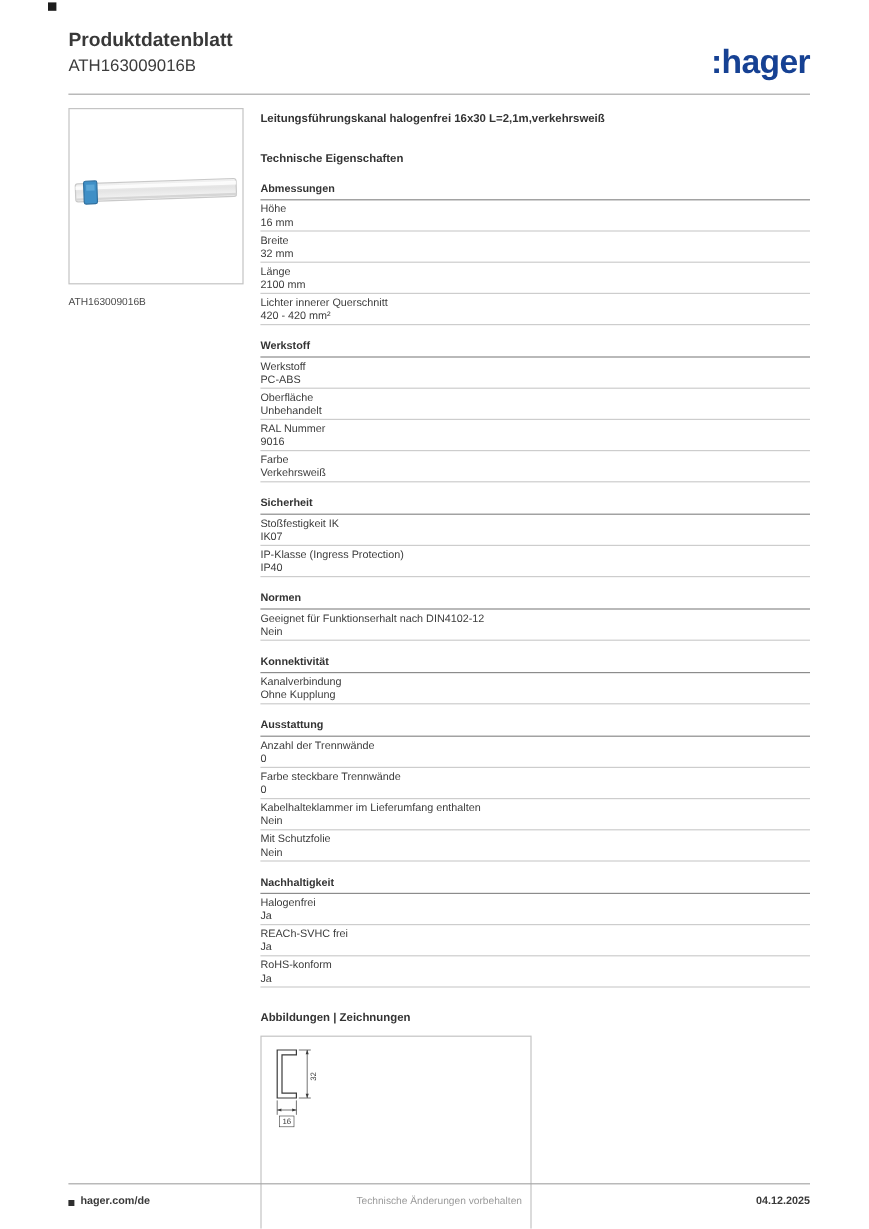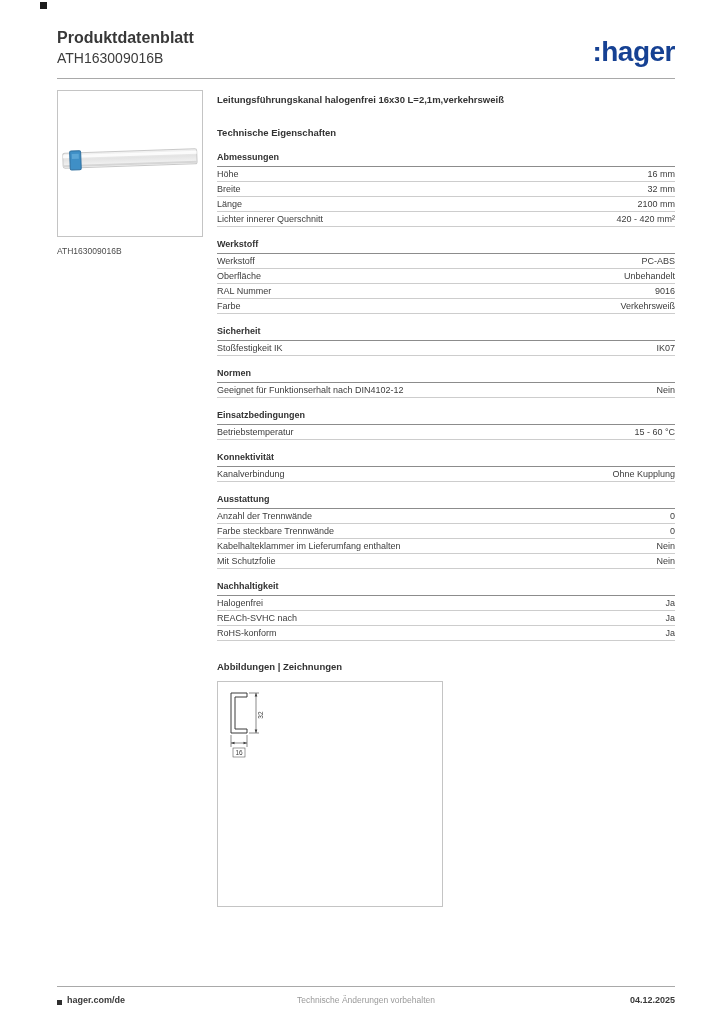--- a/index.html
+++ b/index.html
@@ -3,39 +3,39 @@
 <meta charset="utf-8">
 <style>
   * { margin:0; padding:0; box-sizing:border-box; }
   html,body { background:#fff; }
   body { font-family:"Liberation Sans", sans-serif; color:#3c3c3c; }
   .page { position:relative; width:724px; height:1024px; background:#fff; overflow:hidden; }
 
   .crop-square { position:absolute; left:40px; top:2px; width:7px; height:7px; background:#1c1c1c; }
 
   .header { position:absolute; left:57px; right:49px; top:0; padding-top:20px; padding-bottom:12px;
-            border-bottom:1px solid #a9a9a9; display:flex; justify-content:space-between; align-items:flex-end; }
+            border-bottom:1px solid #a9a9a9; display:flex; justify-content:space-between; align-items:center; }
   .header-title { font-size:16px; font-weight:bold; color:#383838; }
   .header-sub { font-size:14px; margin-top:3px; color:#3c3c3c; }
   .logo { color:var(--brand-blue,#164193); font-size:28px; font-weight:bold; line-height:1; margin-top:18px; letter-spacing:-0.5px; }
 
   .content { position:absolute; left:57px; right:49px; top:90px; display:flex; }
   .left-col { width:146px; flex:0 0 146px; }
   .image-box { width:146px; height:147px; border:1px solid #c4c4c4; background:#fff; overflow:hidden; }
   .image-caption { margin-top:9px; font-size:8.5px; color:#4a4a4a; }
 
   .right-col { flex:1; margin-left:14px; }
   .product-name { font-size:9.5px; font-weight:bold; color:#333; padding-top:4px; }
   .tech-heading { font-size:9.5px; font-weight:bold; color:#333; margin-top:22px; }
 
   .section { margin-top:12px; }
   #sections .section:first-child { margin-top:14px; }
   .section-title { font-size:9px; font-weight:bold; color:#333; padding-bottom:4px; border-bottom:1px solid #8c8c8c; }
   .row { display:flex; justify-content:space-between; align-items:baseline; font-size:9px; line-height:11px;
-         padding:2px 0 1px 0; border-bottom:1px solid #cdcdcd; }
+         padding:2px 0 1px 0; border-bottom:1px solid #cdcdcd;flex-direction:column; }
   .row .lbl { padding-right:8px; }
   .row .val { text-align:right; white-space:nowrap; }
 
   .drawings-heading { font-size:9.5px; font-weight:bold; color:#333; margin-top:20px; }
   .drawing-box { width:226px; height:226px; border:1px solid #c4c4c4; margin-top:9px; padding:5px; }
 
   .footer { position:absolute; left:57px; right:49px; top:986px; border-top:1px solid #a9a9a9;
             padding-top:8px; display:flex; align-items:center; }
   .footer-left { display:flex; align-items:flex-end; gap:5px; font-size:9px; font-weight:bold; color:#3a3a3a; text-decoration:none; }
   .footer-square { width:5px; height:5px; background:#2e2e2e; display:inline-block; }
@@ -125,36 +125,33 @@
               <span class="lbl">Farbe</span>
               <span class="val">Verkehrsweiß</span>
             </div>
           </div>
           <div class="section">
             <div class="section-title">Sicherheit</div>
             <div class="row">
               <span class="lbl">Stoßfestigkeit IK</span>
               <span class="val">IK07</span>
             </div>
+            <div class="row">
+              <span class="lbl">IP-Klasse (Ingress Protection)</span>
+              <span class="val">IP40</span>
+            </div>
           </div>
           <div class="section">
             <div class="section-title">Normen</div>
             <div class="row">
               <span class="lbl">Geeignet für Funktionserhalt nach DIN4102-12</span>
               <span class="val">Nein</span>
             </div>
           </div>
           <div class="section">
-            <div class="section-title">Einsatzbedingungen</div>
-            <div class="row">
-              <span class="lbl">Betriebstemperatur</span>
-              <span class="val">15 - 60 °C</span>
-            </div>
-          </div>
-          <div class="section">
             <div class="section-title">Konnektivität</div>
             <div class="row">
               <span class="lbl">Kanalverbindung</span>
               <span class="val">Ohne Kupplung</span>
             </div>
           </div>
           <div class="section">
             <div class="section-title">Ausstattung</div>
             <div class="row">
               <span class="lbl">Anzahl der Trennwände</span>
@@ -173,21 +170,21 @@
               <span class="val">Nein</span>
             </div>
           </div>
           <div class="section">
             <div class="section-title">Nachhaltigkeit</div>
             <div class="row">
               <span class="lbl">Halogenfrei</span>
               <span class="val">Ja</span>
             </div>
             <div class="row">
-              <span class="lbl">REACh-SVHC nach</span>
+              <span class="lbl">REACh-SVHC frei</span>
               <span class="val">Ja</span>
             </div>
             <div class="row">
               <span class="lbl">RoHS-konform</span>
               <span class="val">Ja</span>
             </div>
           </div>
         </div>
 
       <div class="drawings-heading">Abbildungen | Zeichnungen</div>

